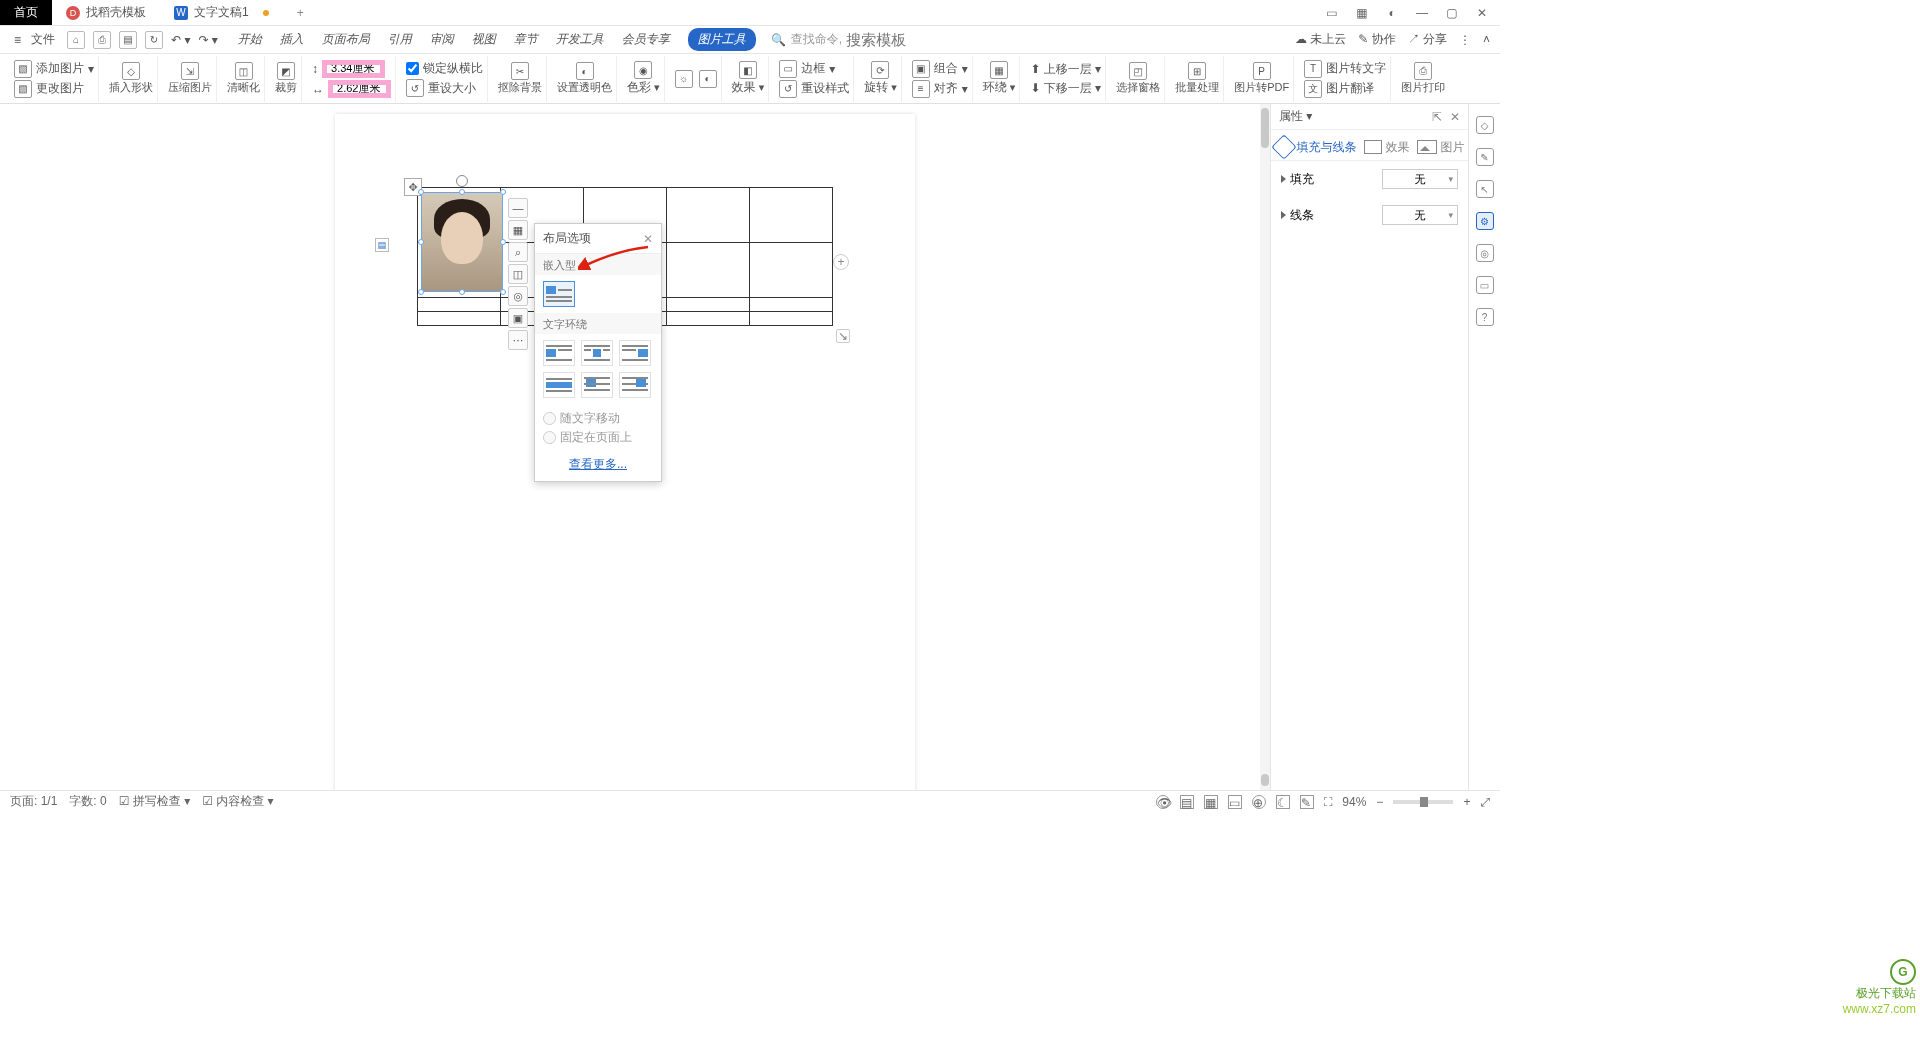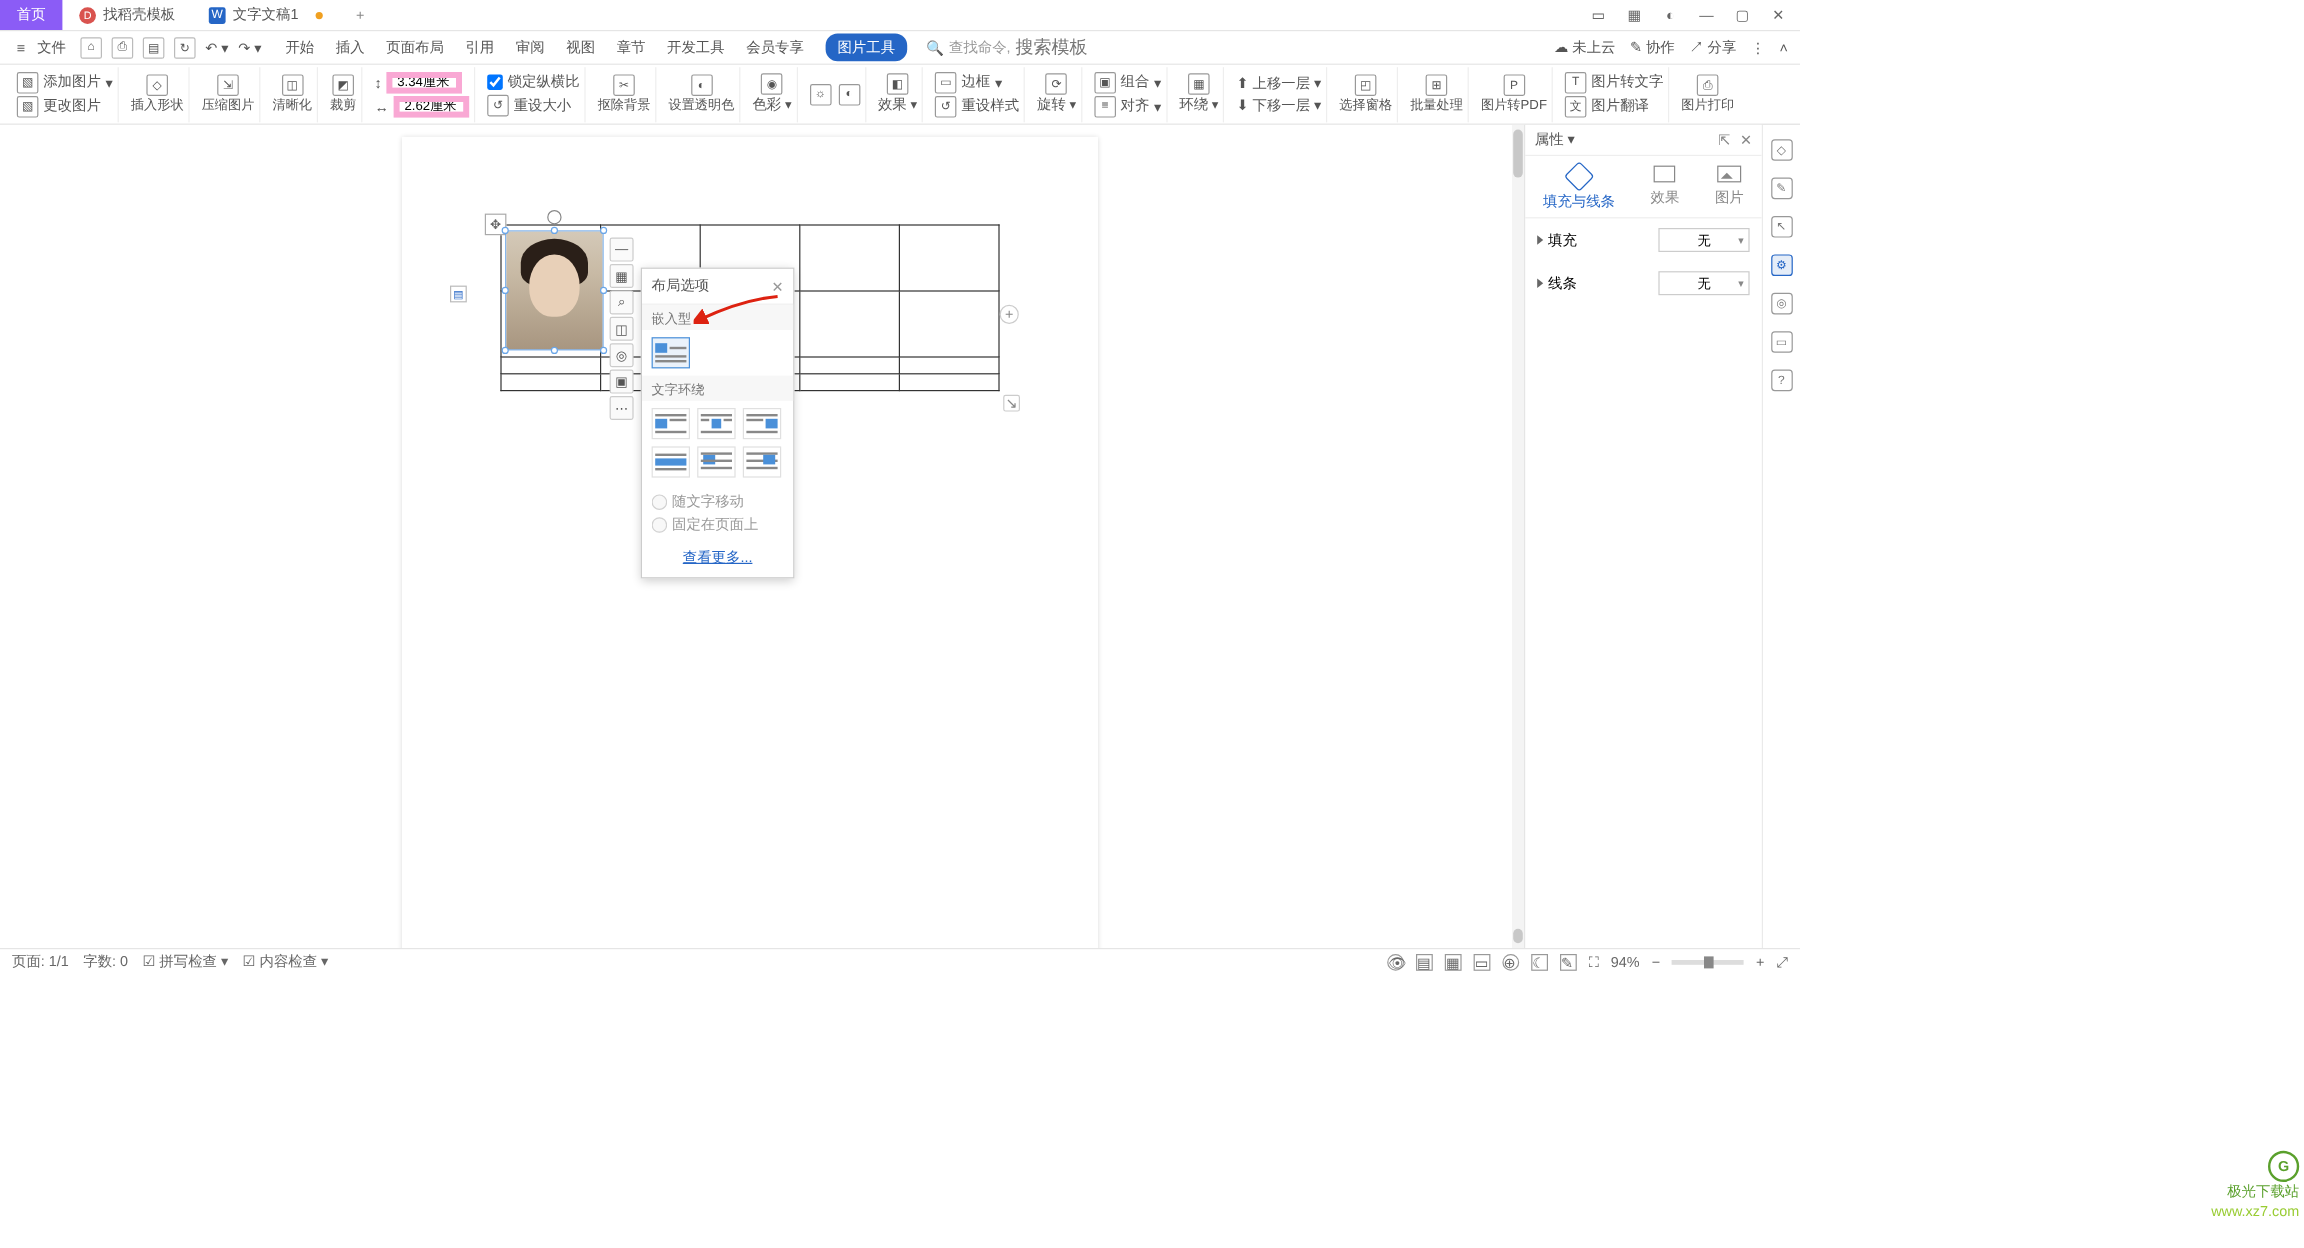--- a/index.html
+++ b/index.html
@@ -1,35 +1,35 @@
 <!DOCTYPE html>
 <html><head>
 <meta charset="utf-8">
 <style>
 *{margin:0;padding:0;box-sizing:border-box;font-family:"Microsoft YaHei",Arial,sans-serif;font-size:12px;-webkit-user-select:none;}
 body{background:#fff;overflow:hidden;width:1500px;height:812px;}
 
 
 .titlebar{height:26px;background:#fff;display:flex;align-items:stretch;border-bottom:1px solid #e5e5e5;}
 .tab{display:flex;align-items:center;padding:0 14px;gap:6px;color:#555;position:relative;cursor:pointer;}
-.tab.home{background:#8b5cf6;color:#fff;}
+.tab.home{background:#000000;color:#fff;}
 .tab.active{background:#fff;}
 .tab .doc-icon{width:14px;height:14px;background:#2566c6;border-radius:2px;display:inline-flex;align-items:center;justify-content:center;color:#fff;font-size:10px;}
 .tab .red-icon{width:14px;height:14px;background:#d9534f;border-radius:50%;display:inline-flex;align-items:center;justify-content:center;color:#fff;font-size:9px;}
 .tab .dot{width:6px;height:6px;border-radius:50%;background:#f0a020;margin-left:8px;}
 .tab.new{color:#888;font-size:16px;}
 .winbtns{margin-left:auto;display:flex;align-items:center;gap:14px;padding-right:10px;color:#666;}
 .winbtns span{cursor:pointer;display:inline-flex;align-items:center;justify-content:center;width:16px;height:16px;}
 
 
 .menubar{height:28px;display:flex;align-items:center;padding:0 10px;gap:6px;border-bottom:1px solid #e5e5e5;color:#555;}
 .menubar .file-menu{display:flex;align-items:center;gap:4px;padding:2px 4px;}
 .menubar .qbtns{display:flex;align-items:center;gap:8px;margin-left:6px;}
 .qbtn{width:18px;height:18px;border:1px solid #bbb;border-radius:2px;display:inline-flex;align-items:center;justify-content:center;font-size:10px;color:#555;}
-.menubar .tabs{display:flex;align-items:center;gap:18px;margin-left:14px;}
+.menubar .tabs{display:flex;align-items:center;gap:18px;margin-left:14px;font-style:italic;}
 .menubar .tabs span{cursor:pointer;}
 .pill{background:#2566c6;color:#fff;padding:3px 10px;border-radius:10px;}
 .search-area{display:flex;align-items:center;gap:4px;margin-left:10px;color:#999;}
 .search-area input{border:none;outline:none;width:110px;font-size:15px;}
 .menubar .right{margin-left:auto;display:flex;align-items:center;gap:12px;color:#555;}
 
 
 .ribbon{height:50px;display:flex;align-items:center;padding:0 10px;border-bottom:1px solid #e0e0e0;gap:6px;color:#555;flex-wrap:nowrap;overflow:hidden;}
 .rgroup{display:flex;flex-direction:column;align-items:center;justify-content:center;height:46px;padding:0 4px;border-right:1px solid #eee;}
 .rgroup:last-child{border-right:none;}
@@ -88,21 +88,21 @@
 .popup .more a{color:#2566c6;text-decoration:underline;cursor:pointer;}
 
 
 .arrow{position:absolute;left:578px;top:140px;width:72px;height:26px;pointer-events:none;}
 
 
 .sidepanel{width:198px;border-left:1px solid #e5e5e5;background:#fff;display:flex;flex-direction:column;position:relative;}
 .sp-head{display:flex;align-items:center;justify-content:space-between;padding:4px 8px;border-bottom:1px solid #eee;font-size:12px;color:#555;}
 .sp-head .ctrls{display:flex;gap:8px;color:#888;}
 .sp-tabs{display:flex;justify-content:space-around;padding:8px 0 4px;border-bottom:1px solid #eee;}
-.sp-tab{display:flex;flex-direction:column;align-items:center;gap:4px;color:#888;font-size:11px;cursor:pointer;}
+.sp-tab{display:flex;flex-direction:row;align-items:center;gap:4px;color:#888;font-size:11px;cursor:pointer;}
 .sp-tab.active{color:#2566c6;}
 .sp-tab .ic{width:18px;height:18px;border:1.5px solid currentColor;border-radius:3px;transform:rotate(45deg);}
 .sp-tab .ic2{width:18px;height:14px;border:1.5px solid currentColor;}
 .sp-tab .ic3{width:20px;height:14px;border:1.5px solid currentColor;position:relative;}
 .sp-tab .ic3::after{content:"";position:absolute;left:2px;bottom:2px;border-left:5px solid transparent;border-right:5px solid transparent;border-bottom:5px solid currentColor;}
 .sp-row{display:flex;align-items:center;justify-content:space-between;padding:8px 10px;font-size:12px;}
 .sp-row .tri{display:inline-block;width:0;height:0;border-top:4px solid transparent;border-bottom:4px solid transparent;border-left:5px solid #666;margin-right:4px;}
 .drop{width:76px;height:20px;border:1px solid #ccc;font-size:11px;display:flex;align-items:center;justify-content:center;position:relative;}
 .drop::after{content:"▾";position:absolute;right:4px;color:#888;font-size:9px;}
 

